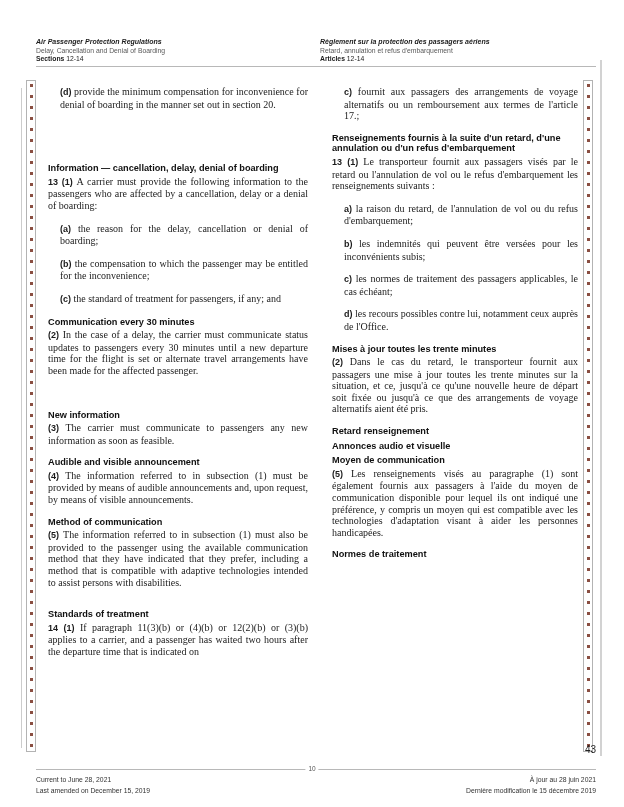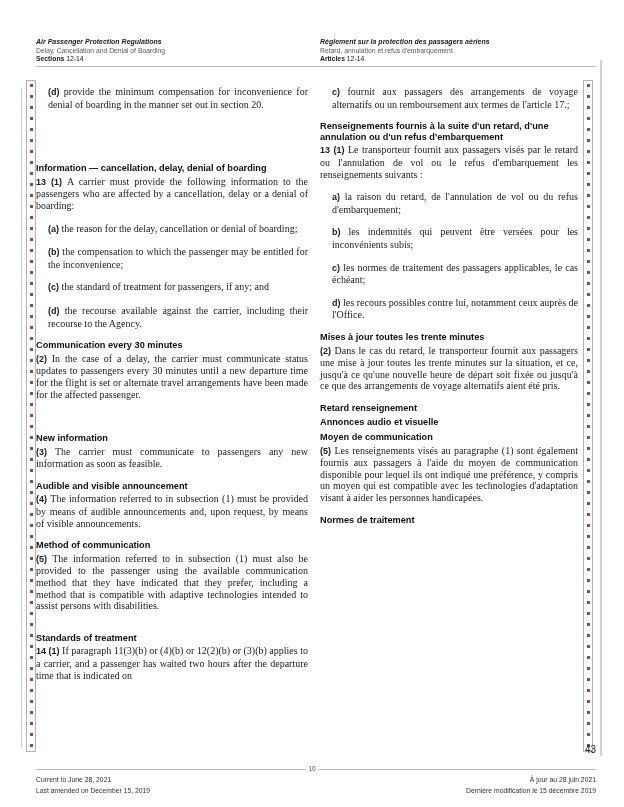--- a/index.html
+++ b/index.html
@@ -24,21 +24,21 @@
     background:repeating-linear-gradient(to bottom,var(--tick-color) 0 3px,transparent 3px 11px);}
   
   header{position:absolute;left:36px;top:38px;width:542px;display:grid;grid-template-columns:272px 258px;column-gap:12px;
     font-family:"Liberation Sans",sans-serif;font-size:6.8px;line-height:8.5px;color:var(--text-color);}
   .h-title{font-style:italic;font-weight:bold;font-size:7px;}
   .h-sub{color:var(--muted-color);}
   .h-sections .b{font-weight:bold;}
   .header-rule{position:absolute;left:36px;width:560px;top:66px;height:1px;background:var(--rule-color);}
   
   .columns{position:absolute;left:36px;top:86px;width:542px;display:grid;grid-template-columns:272px 258px;column-gap:12px;}
-  .col{font-size:10px;line-height:11.6px;text-align:justify;}
+  .col{font-size:10px;line-height:11.6px;text-align:justify;margin-left:12px;}
   .para{margin:0 0 11px 0;}
   .para.indent{padding-left:12px;}
   .para .label{font-family:"Liberation Sans",sans-serif;font-weight:bold;font-size:9px;}
   .heading{font-family:"Liberation Sans",sans-serif;font-weight:bold;font-size:9.2px;line-height:10.6px;
     margin:4px 0 2px 0;text-align:left;color:#111;}
   .spacer{width:100%;}
   
   .page-number{position:absolute;right:28px;top:744px;font-family:"Liberation Sans",sans-serif;font-size:10px;color:#222;}
   .footer-rule{position:absolute;left:36px;right:28px;top:769px;height:1px;background:var(--rule-color);}
   .sheet-number{position:absolute;left:50%;top:765px;transform:translateX(-50%);background:#fff;padding:0 3px;
@@ -77,21 +77,20 @@
 
   <main class="columns">
     <section class="col" id="col-en">
         <div class="para indent"><span class="label">(d)</span>&nbsp;provide the minimum compensation for inconvenience for denial of boarding in the manner set out in section 20.</div>
         <div class="spacer" style="height: 38px;"></div>
         <div class="heading">Information — cancellation, delay, denial of boarding</div>
         <div class="para"><span class="label">13 (1)</span>&nbsp;A carrier must provide the following information to the passengers who are affected by a cancellation, delay or a denial of boarding:</div>
         <div class="para indent"><span class="label">(a)</span>&nbsp;the reason for the delay, cancellation or denial of boarding;</div>
         <div class="para indent"><span class="label">(b)</span>&nbsp;the compensation to which the passenger may be entitled for the inconvenience;</div>
         <div class="para indent"><span class="label">(c)</span>&nbsp;the standard of treatment for passengers, if any; and</div>
-        <div class="para indent"><span class="label">(d)</span>&nbsp;the recourse available against the carrier, including their recourse to the Agency.</div>
         <div class="heading">Communication every 30 minutes</div>
         <div class="para"><span class="label">(2)</span>&nbsp;In the case of a delay, the carrier must communicate status updates to passengers every 30 minutes until a new departure time for the flight is set or alternate travel arrangements have been made for the affected passenger.</div>
         <div class="spacer" style="height: 18px;"></div>
         <div class="heading">New information</div>
         <div class="para"><span class="label">(3)</span>&nbsp;The carrier must communicate to passengers any new information as soon as feasible.</div>
         <div class="heading">Audible and visible announcement</div>
         <div class="para"><span class="label">(4)</span>&nbsp;The information referred to in subsection (1) must be provided by means of audible announcements and, upon request, by means of visible announcements.</div>
         <div class="heading">Method of communication</div>
         <div class="para"><span class="label">(5)</span>&nbsp;The information referred to in subsection (1) must also be provided to the passenger using the available communication method that they have indicated that they prefer, including a method that is compatible with adaptive technologies intended to assist persons with disabilities.</div>
         <div class="spacer" style="height: 6px;"></div>

